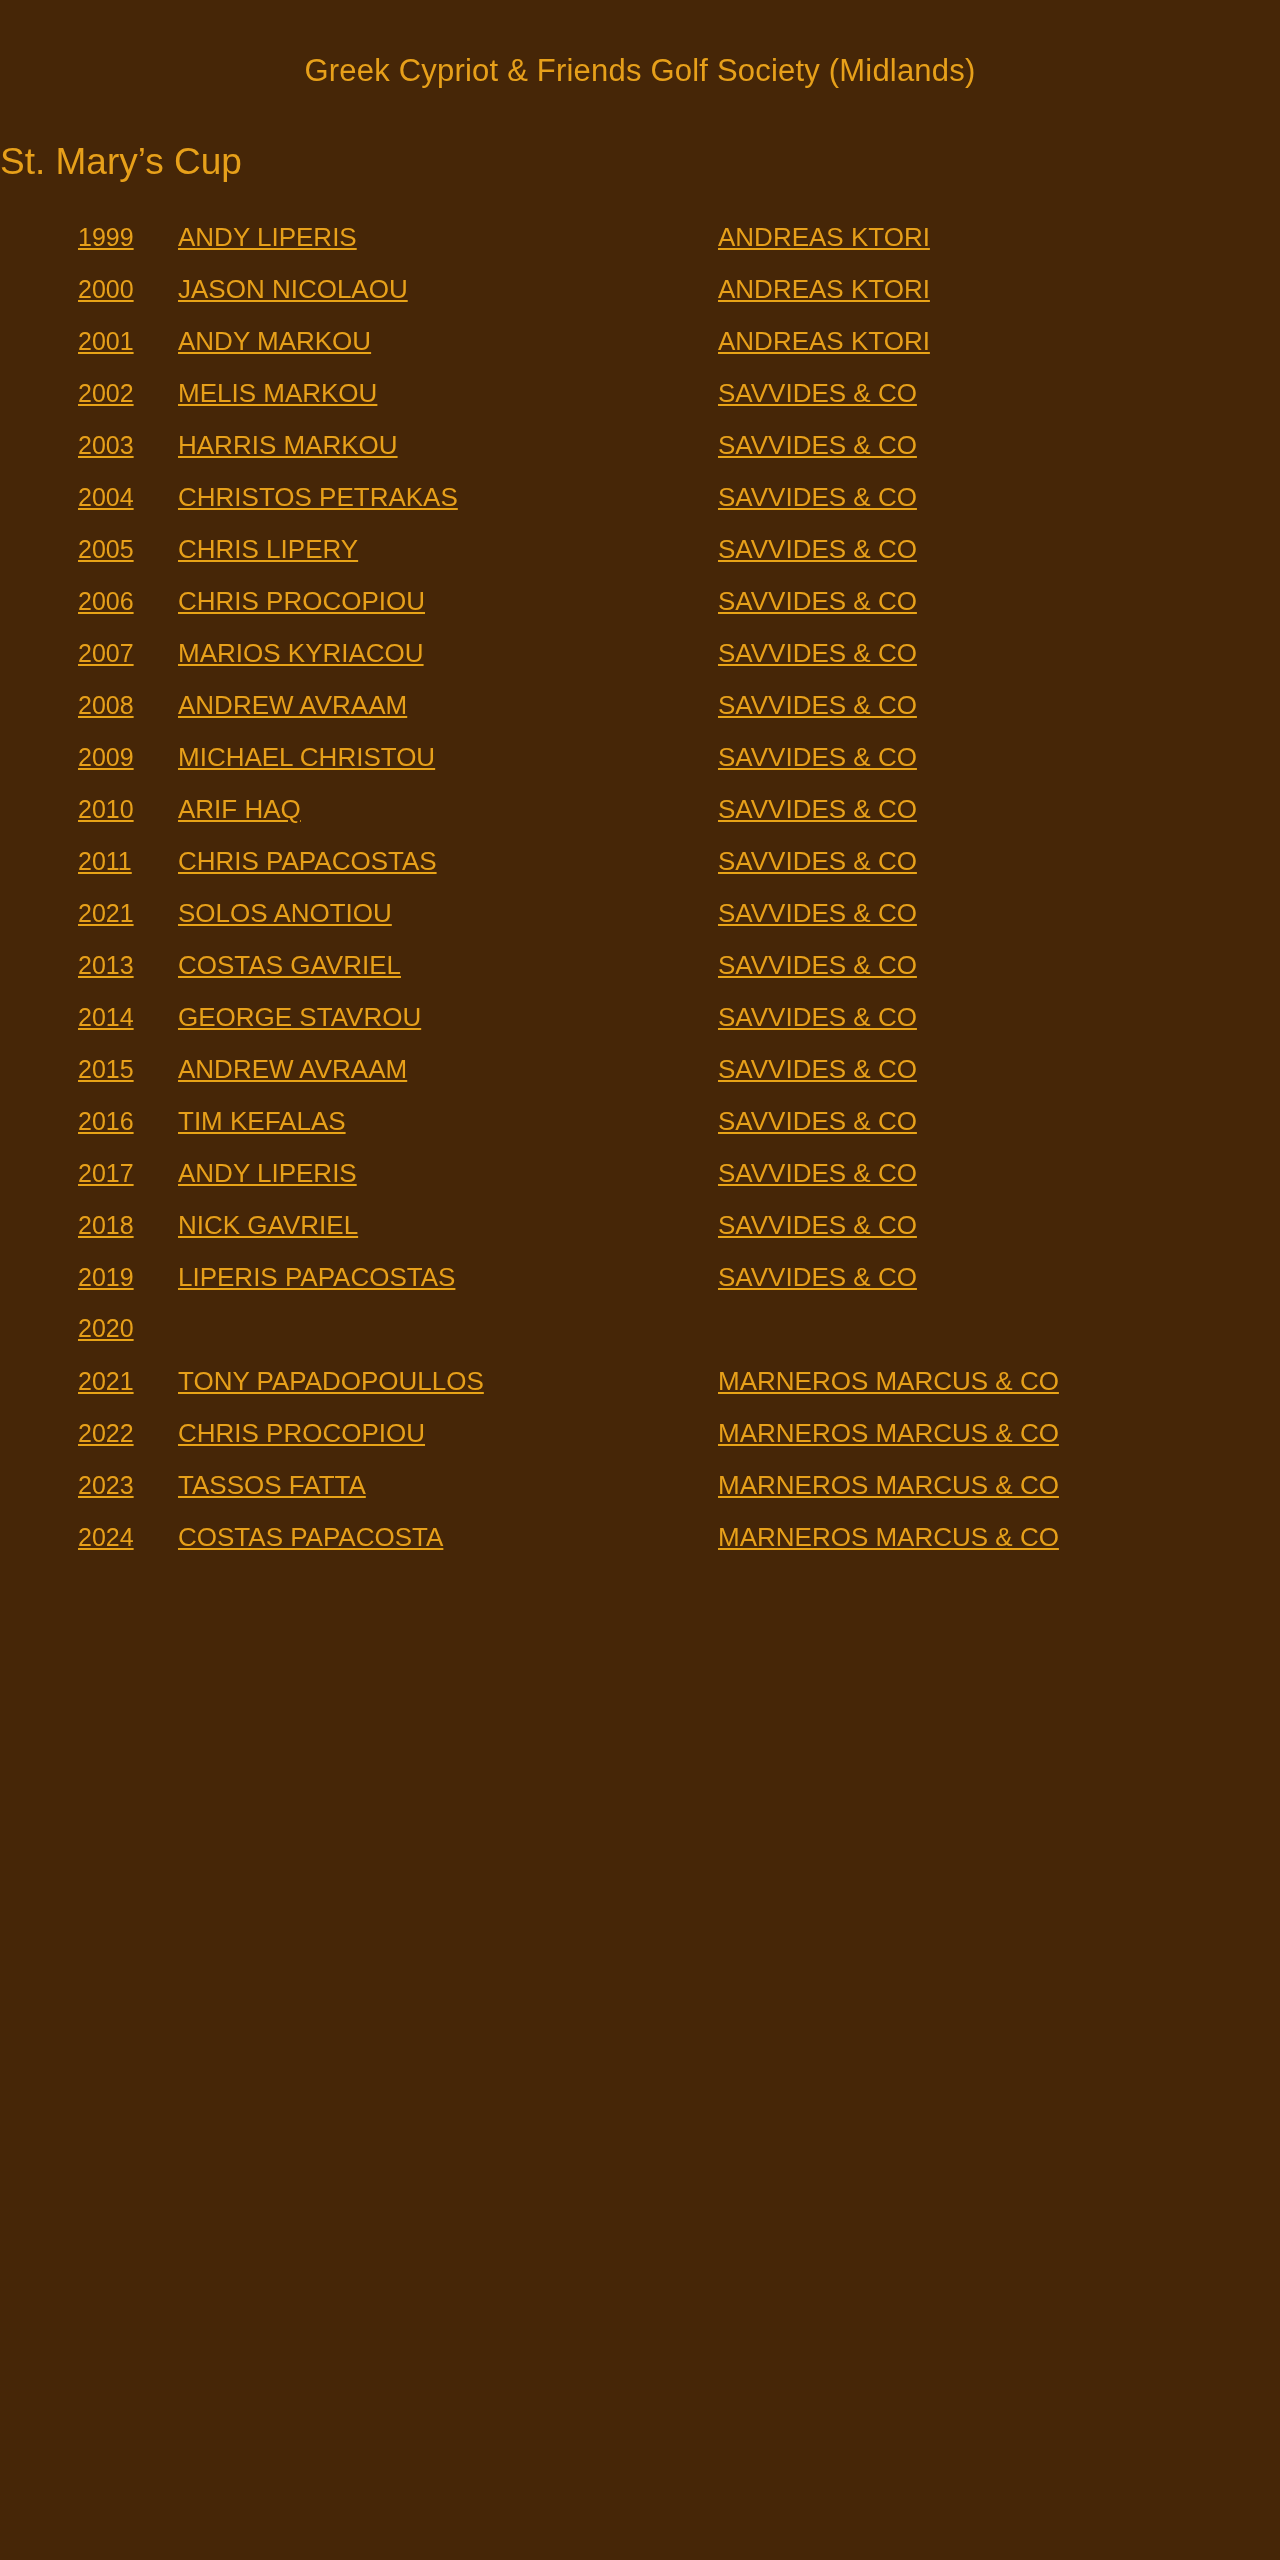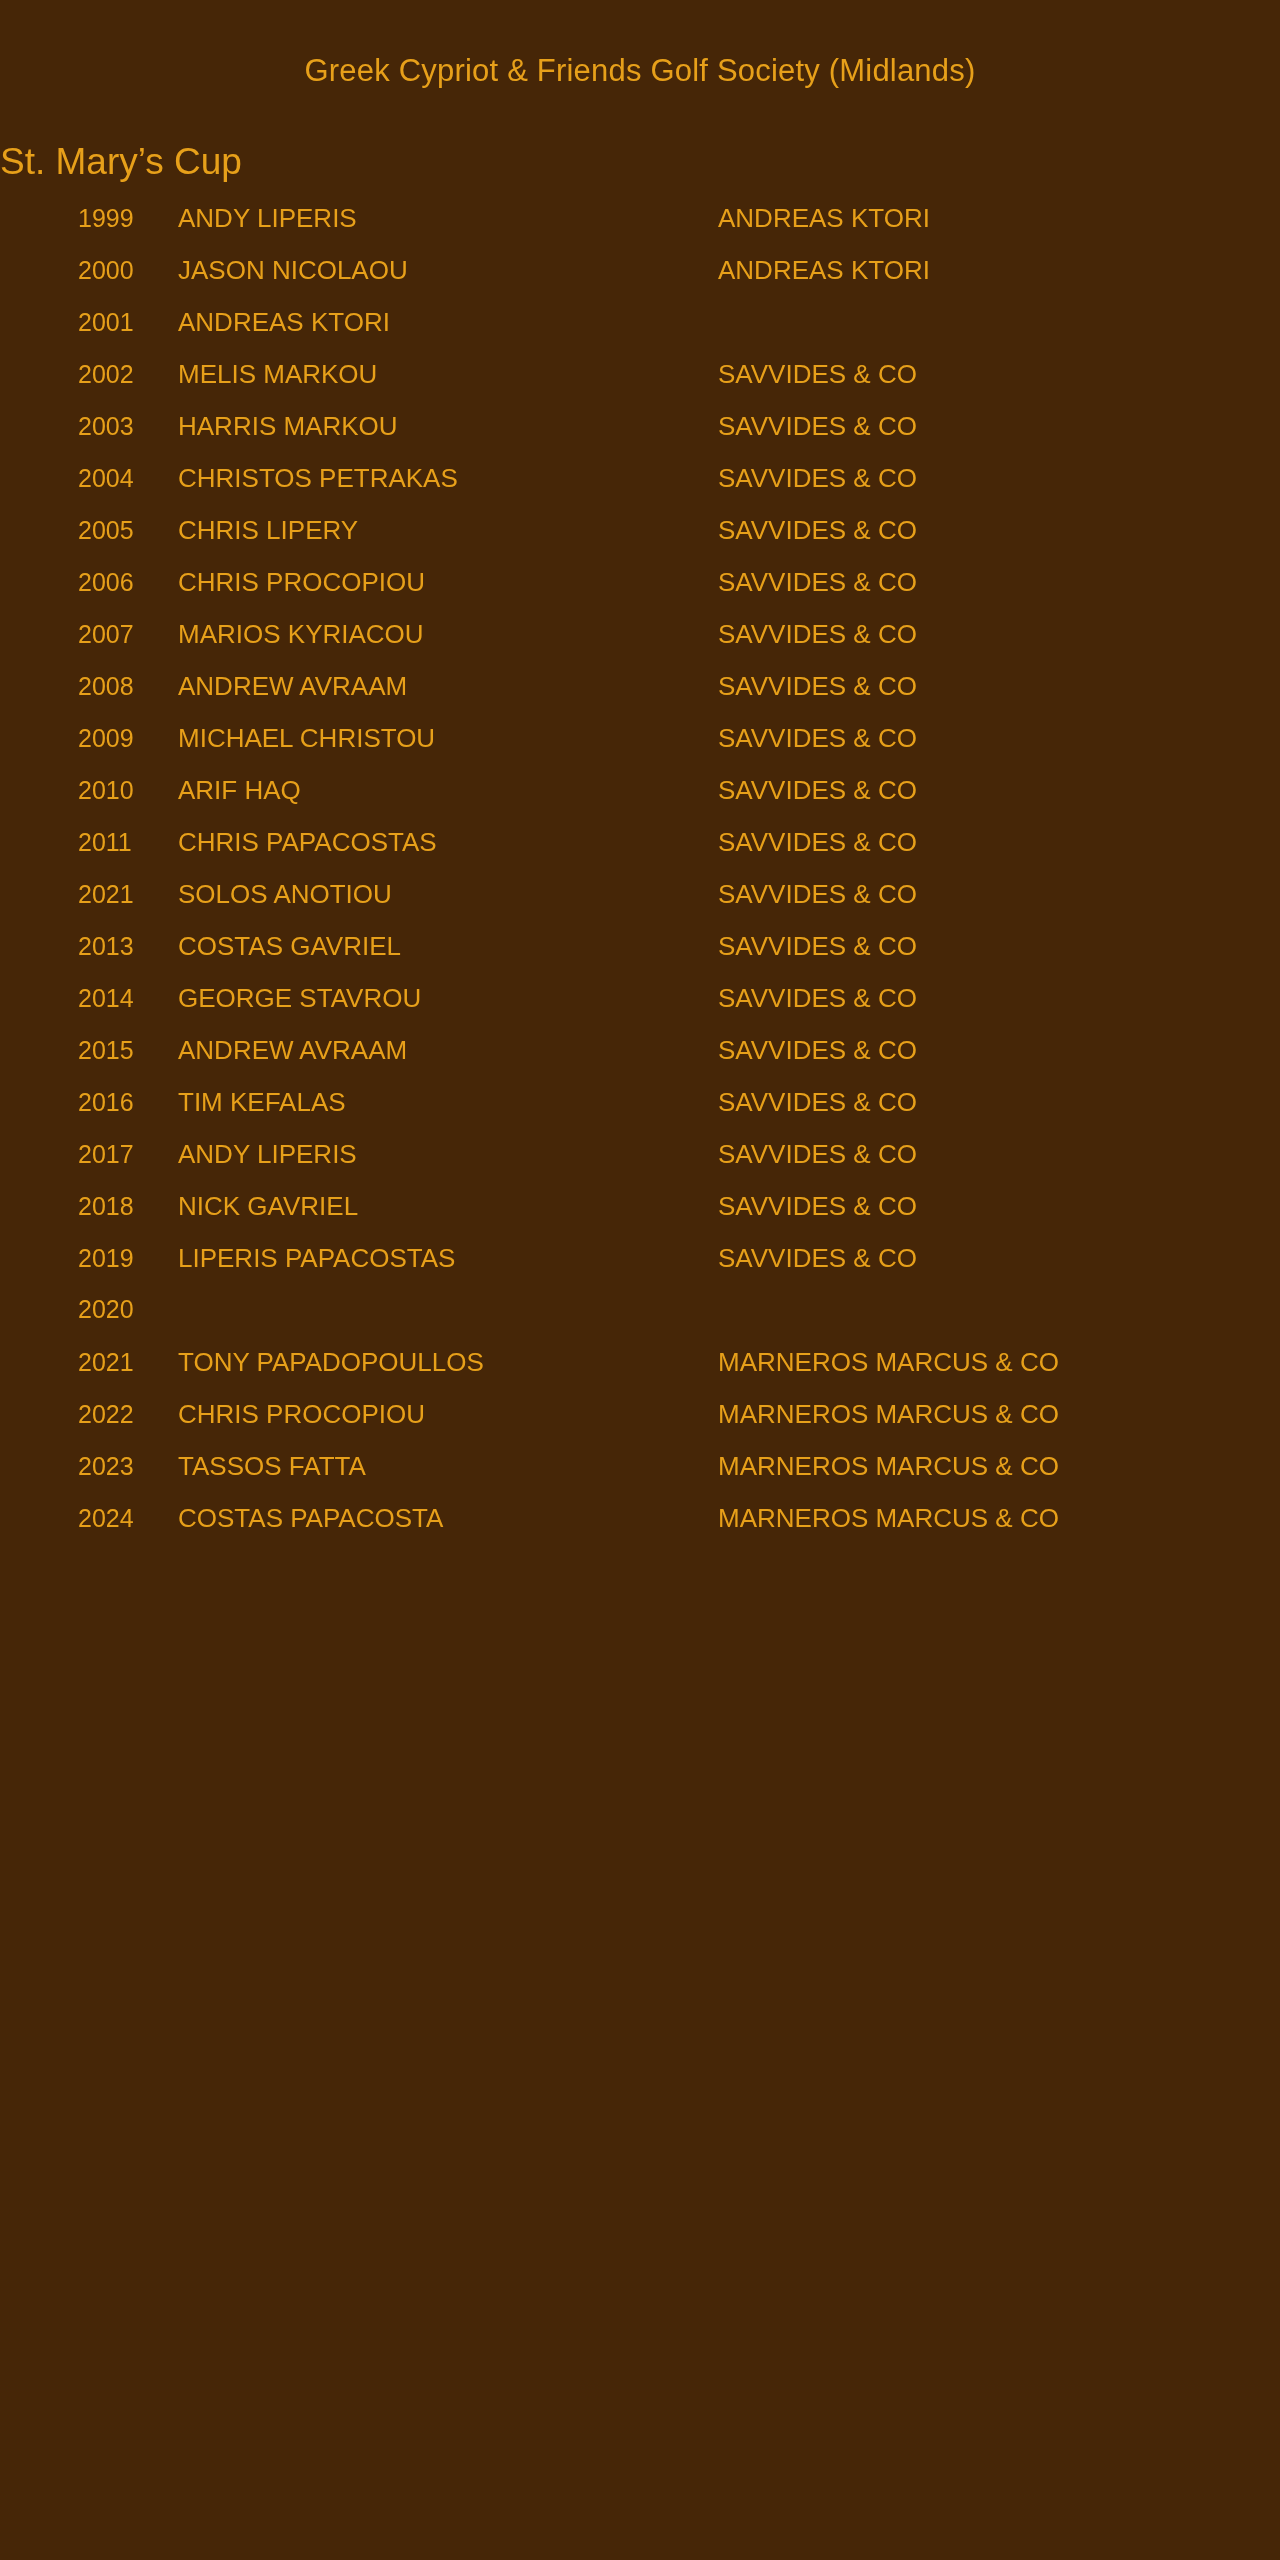--- a/index.html
+++ b/index.html
@@ -30,23 +30,24 @@
     font-weight: 400;
   }
   .cup-title {
     text-align: left;
     font-size: 37px;
     color: #e7a01a;
     padding-top: 52px;
     font-weight: 400;
   }
   .roll {
-    margin-top: 20px;
+    margin-top: 39px;
     padding-left: 78px;
     box-sizing: border-box;
+    text-decoration: underline;
   }
   .roll-row {
     display: flex;
     align-items: baseline;
     height: 52px;
     font-size: 26px;
     color: #e7a01a;
     white-space: nowrap;
   }
   .col-year {
@@ -79,20 +80,21 @@
         <span class="col-winner">ANDY LIPERIS</span>
         <span class="col-sponsor">ANDREAS  KTORI</span>
       </div>
       <div class="roll-row">
         <span class="col-year">2000</span>
         <span class="col-winner">JASON NICOLAOU</span>
         <span class="col-sponsor">ANDREAS KTORI</span>
       </div>
       <div class="roll-row">
         <span class="col-year">2001</span>
+        <span class="col-winner">ANDY MARKOU</span>
         <span class="col-sponsor">ANDREAS KTORI</span>
       </div>
       <div class="roll-row">
         <span class="col-year">2002</span>
         <span class="col-winner">MELIS MARKOU</span>
         <span class="col-sponsor">SAVVIDES &amp; CO</span>
       </div>
       <div class="roll-row">
         <span class="col-year">2003</span>
         <span class="col-winner">HARRIS MARKOU</span>

